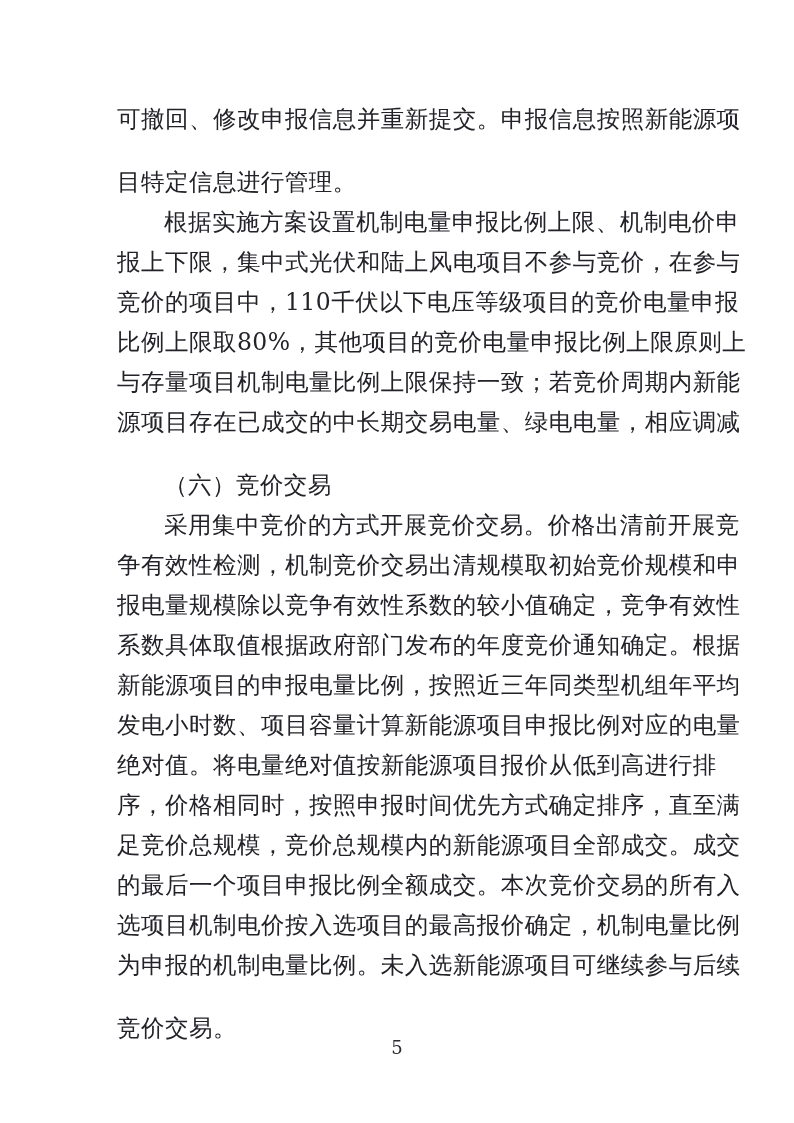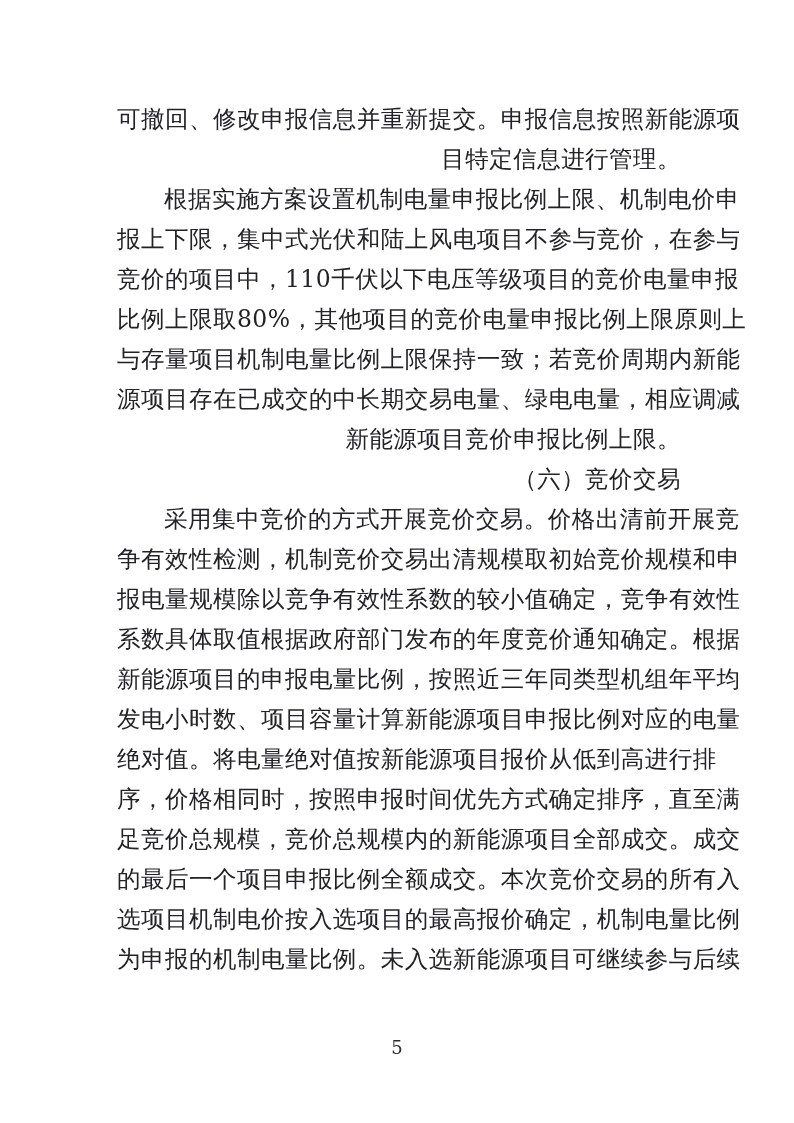--- a/index.html
+++ b/index.html
@@ -54,21 +54,22 @@
     justify-content: space-between;
     white-space: normal;
   }
   .line.justify > span {
     display: inline-block;
   }
 
   
   .line.flush {
     display: block;
-    text-align: right;
+    text-align: left;
+    margin-top: 23px;
   }
 
   
   .indent {
     padding-left: 47px;
   }
 
   .page-number {
     position: absolute;
     left: 0;
@@ -282,21 +283,20 @@
           <span>绿</span>
           <span>电</span>
           <span>电</span>
           <span>量</span>
           <span>，</span>
           <span>相</span>
           <span>应</span>
           <span>调</span>
           <span>减</span>
         </div>
-        <div class="line flush">新能源项目竞价申报比例上限。</div>
       </div>
       <div class="para">
         <div class="line flush indent">（六）竞价交易</div>
       </div>
       <div class="para">
         <div class="line justify indent">
           <span>采</span>
           <span>用</span>
           <span>集</span>
           <span>中</span>
@@ -621,18 +621,19 @@
           <span>项</span>
           <span>目</span>
           <span>可</span>
           <span>继</span>
           <span>续</span>
           <span>参</span>
           <span>与</span>
           <span>后</span>
           <span>续</span>
         </div>
+        <div class="line flush">竞价交易。</div>
       </div>
     </div>
 
   <div class="page-number">5</div>
 
 </div>
 
 </body></html>

